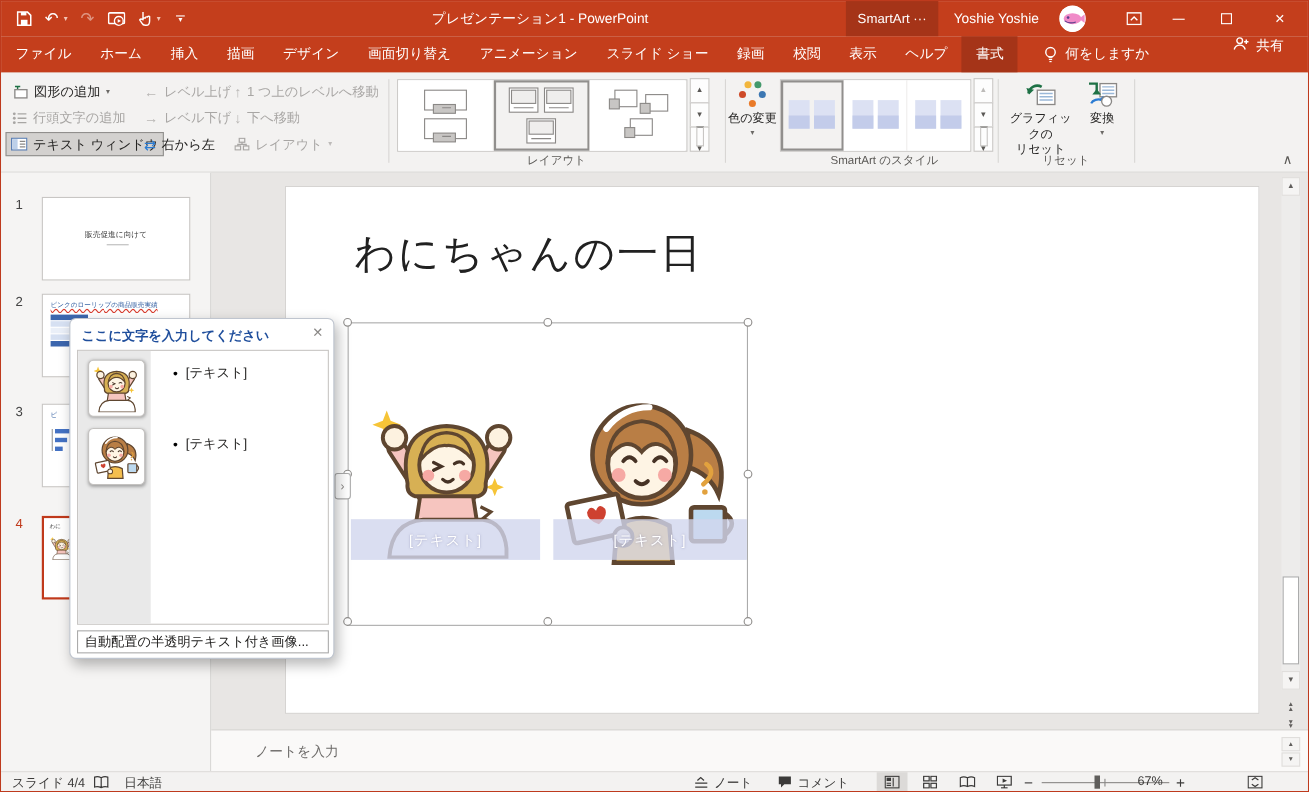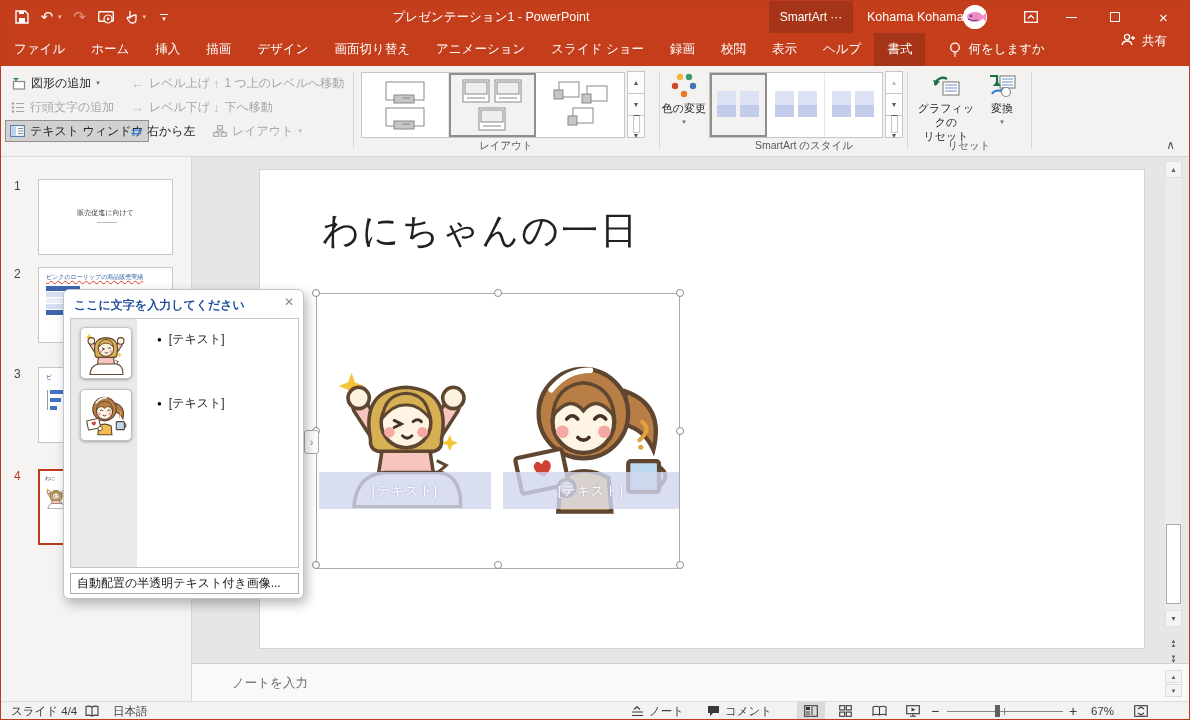--- a/index.html
+++ b/index.html
@@ -157,21 +157,21 @@
       <span class="qbtn">
           <svg width="13" height="15" viewBox="0 0 13 15">
             <path d="M5,1 v7 M5,8 q0,-2 2,-1.5 q0,-1.5 2,-1 q0,-1 2,-0.5 l0,4 q0,4 -3,4 h-1 q-2,0 -3,-2 l-2,-3 q1,-1.5 3,0 Z" fill="none" stroke="#fff" stroke-width="1.3" stroke-linejoin="round"></path>
           </svg>
         </span>
         <span class="qcar">▾</span>
       <span class="qbtn" style="flex-direction:column;font-size:7px;line-height:5px"><span style="width:8px;border-top:1px solid #fff;height:2px"></span>▾</span>
     </div>
     <div class="wtitle">プレゼンテーション1 - PowerPoint</div>
     <div class="ctxhead">SmartArt ···</div>
-    <div class="username">Kohama Kohama</div>
+    <div class="username">Yoshie Yoshie</div>
     <div class="avatar">
         <svg width="24" height="24" viewBox="0 0 24 24">
           <circle cx="12" cy="12" r="12" fill="#fff"></circle>
           <ellipse cx="12" cy="12" rx="8" ry="5" fill="#F08BC8"></ellipse>
           <path d="M18,12 l5,-4 v8 Z" fill="#F08BC8"></path>
           <circle cx="8" cy="11" r="1.2" fill="#5A3E8C"></circle>
           <path d="M5,14 q4,3 10,1" stroke="#5A3E8C" stroke-width="1" fill="none"></path>
         </svg>
       </div>
     <div class="winbtn" style="left:1012px;width:36px">
@@ -566,21 +566,21 @@
           <path d="M5.5,2.8 L9.5,4.7 L5.5,6.6 Z" fill="#3B3A39"></path>
           <path d="M4,11.3 h6 M7,8.7 v2.6" stroke="#3B3A39" stroke-width="1.1"></path>
         </svg>
     </div>
 
     <div class="sitem" style="left:930px;font-size:14px">−</div>
     <div class="ztrack" style="left:946px;width:116px"></div>
     <div class="ztick" style="left:1003px"></div>
     <div class="zthumb" style="left:994px"></div>
     <div class="sitem" style="left:1068px;font-size:14px">+</div>
-    <div class="sitem" style="left:1090px">67%</div>
+    <div class="sitem" style="left:1033px">67%</div>
     <div class="viewbtn" style="left:1126px">
       <svg width="14" height="12" viewBox="0 0 14 12">
           <rect x="0.7" y="0.7" width="12.6" height="10.6" fill="none" stroke="#3B3A39" stroke-width="1.1"></rect>
           <path d="M4,4 L7,2 L10,4 M4,8 L7,10 L10,8" fill="none" stroke="#3B3A39" stroke-width="1.1"></path>
         </svg>
     </div>
   </div>
 
 </div>
 

